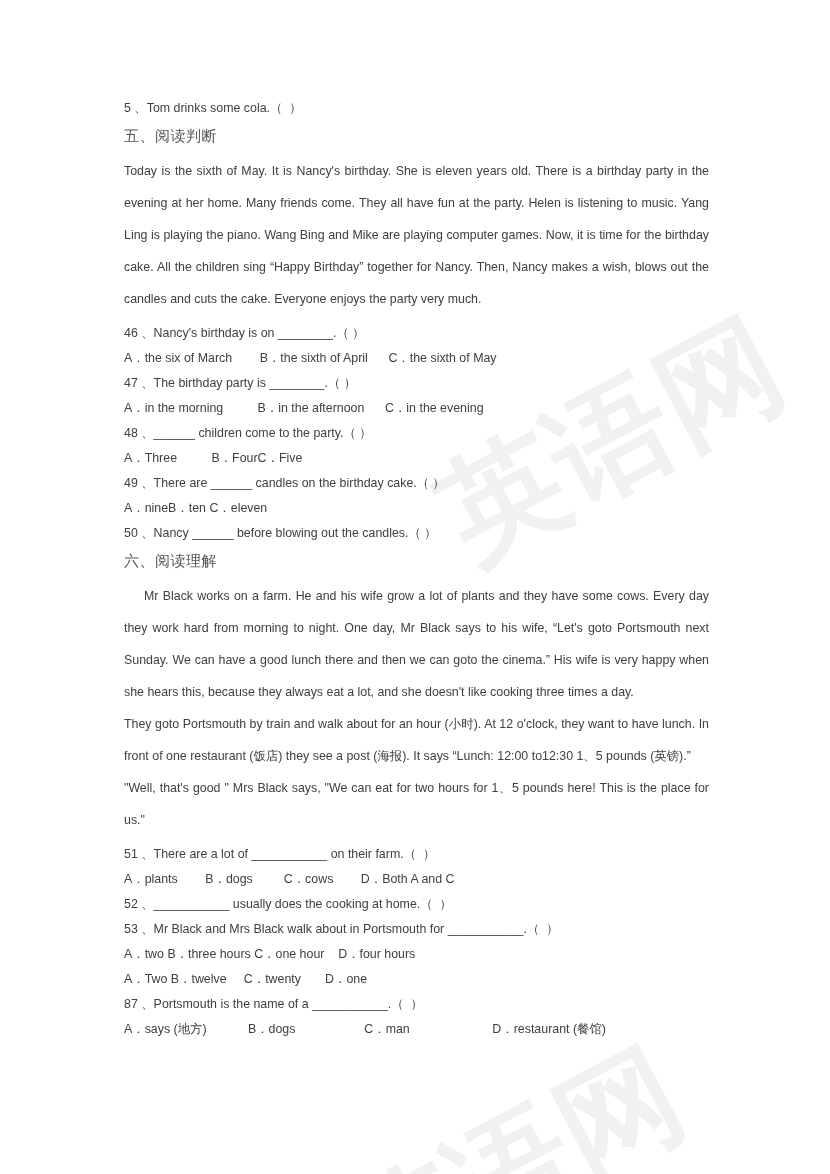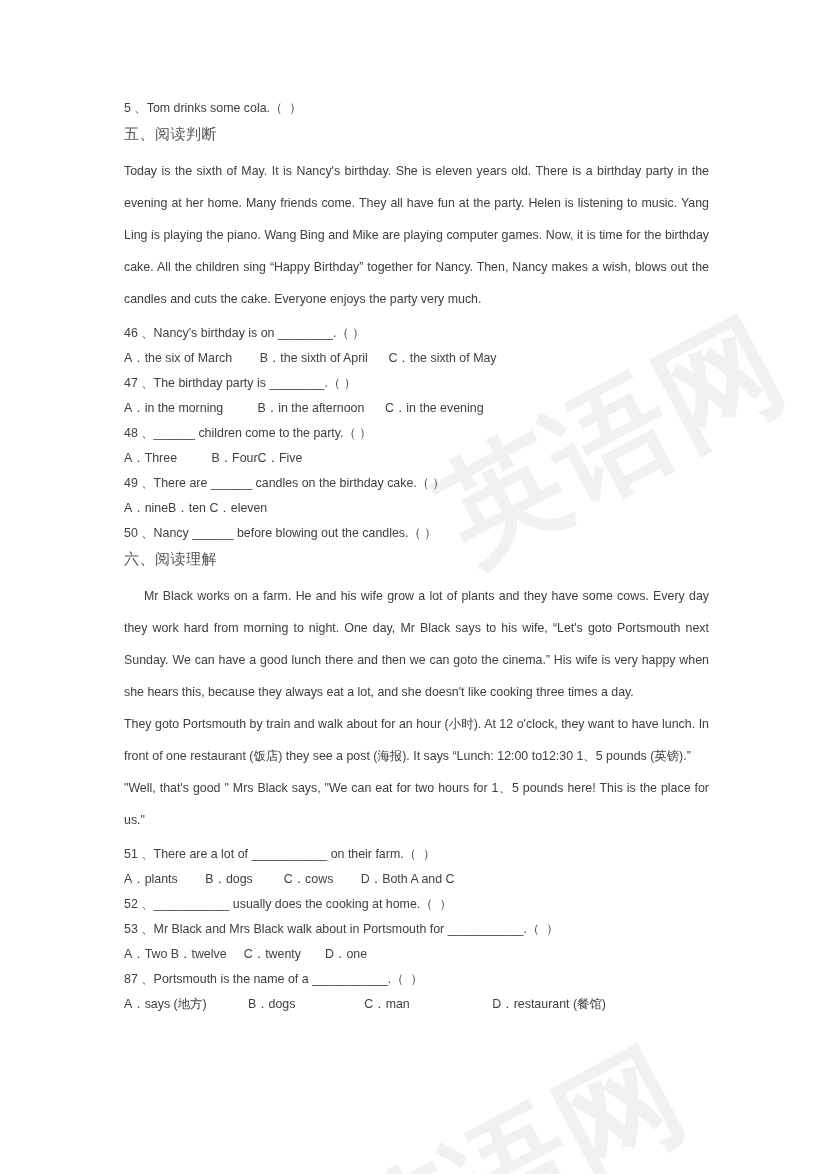--- a/index.html
+++ b/index.html
@@ -85,21 +85,21 @@
     line-height: 32px;
     text-align: justify;
     text-justify: inter-word;
     margin-bottom: 0;
   }
   .para.indent {
     text-indent: 20px;
   }
 
   .section-head {
-    font-family: Liberation Mono, monospace;
+    font-family: Liberation Sans, sans-serif;
     font-size: 15px;
     color: #555555;
     line-height: 26px;
     margin: 2px 0 6px 0;
     letter-spacing: 0.5px;
   }
 
   .spacer-sm { height: 6px; }
 </style>
 </head>
@@ -143,20 +143,21 @@
     <div class="para">"Well, that's good " Mrs Black says, "We can eat for two hours for 1、5 pounds here! This is the place for us."</div>
 
     <div class="spacer-sm"></div>
 
     <div class="q-line">51 、There are a lot of ___________ on their farm.（  ）</div>
     <div class="opt-line">A．plants        B．dogs         C．cows        D．Both A and C</div>
 
     <div class="q-line">52 、___________ usually does the cooking at home.（  ）</div>
 
     <div class="q-line">53 、Mr Black and Mrs Black walk about in Portsmouth for ___________.（  ）</div>
+    <div class="opt-line">A．two B．three hours C．one hour    D．four hours</div>
 
     <div class="opt-line">A．Two B．twelve     C．twenty       D．one</div>
 
     <div class="q-line">87 、Portsmouth is the name of a ___________.（  ）</div>
     <div class="opt-line">A．says (地方)            B．dogs                    C．man                        D．restaurant (餐馆)</div>
 
   </div>
 </div>
 
 </body></html>

